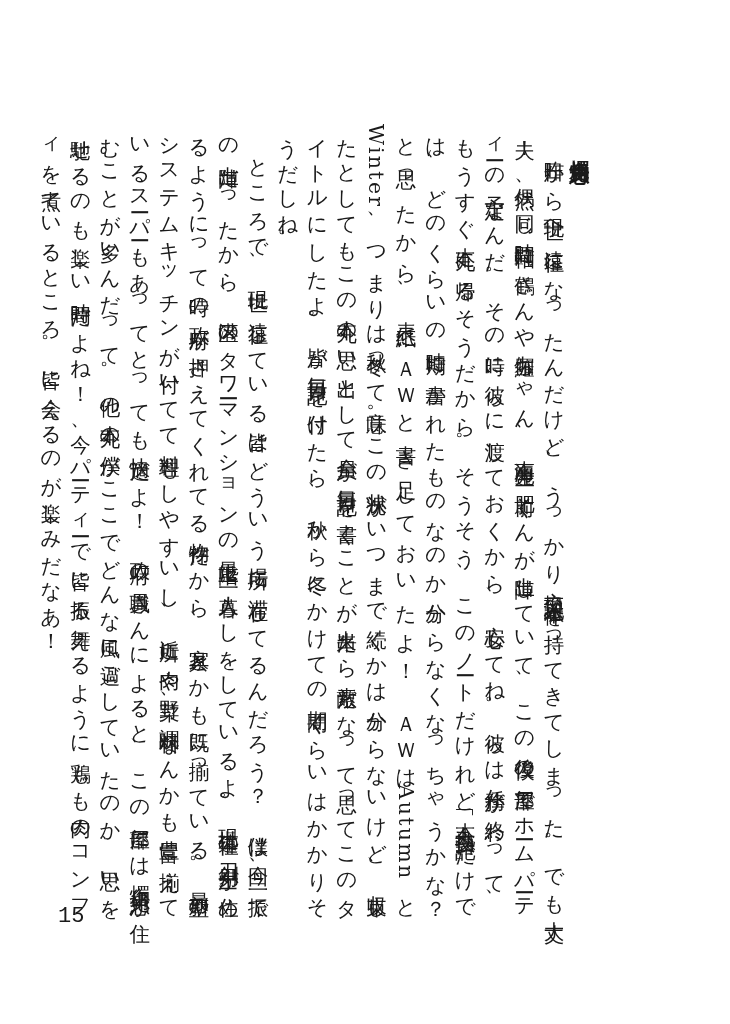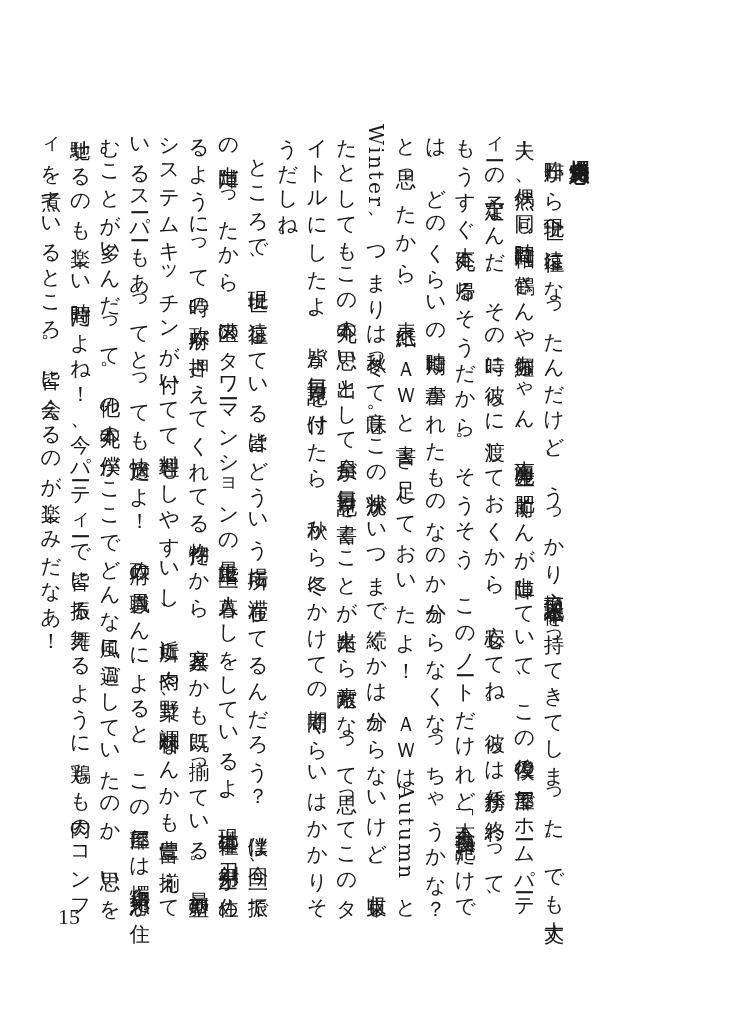--- a/index.html
+++ b/index.html
@@ -29,21 +29,21 @@
     letter-spacing: 2.3px;
     color: #1a1a1a;
     text-align: justify;
   }
   .body-text p { margin: 0; }
   .body-text p.indent { text-indent: 1em; }
   .page-number {
     position: absolute;
     left: 58px;
     top: 904px;
-    font-family: Liberation Serif, serif;
+    font-family: Liberation Mono, monospace;
     font-size: 22px;
     color: #1a1a1a;
   }
 </style>
 </head>
 <body>
 
 <div class="page">
   <div class="title">燭台切光忠</div>
   <div class="body-text">

